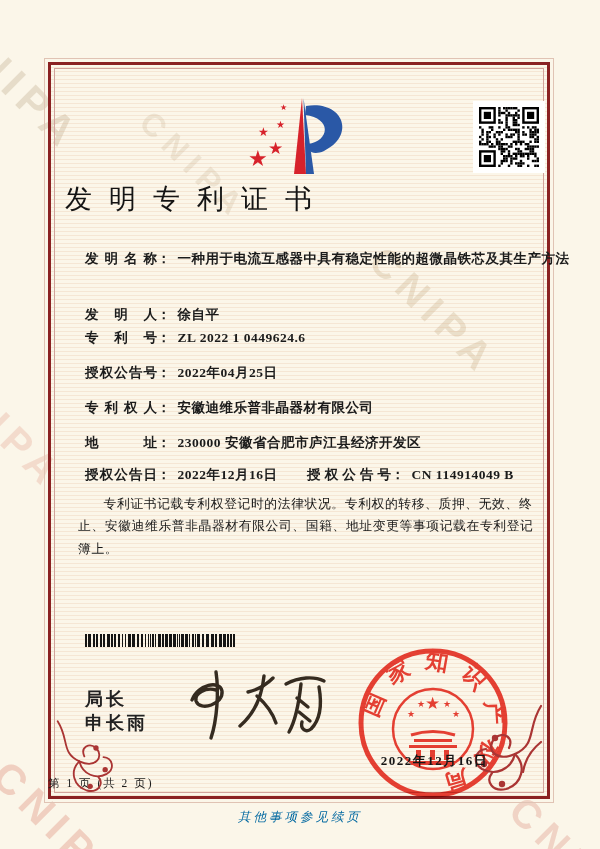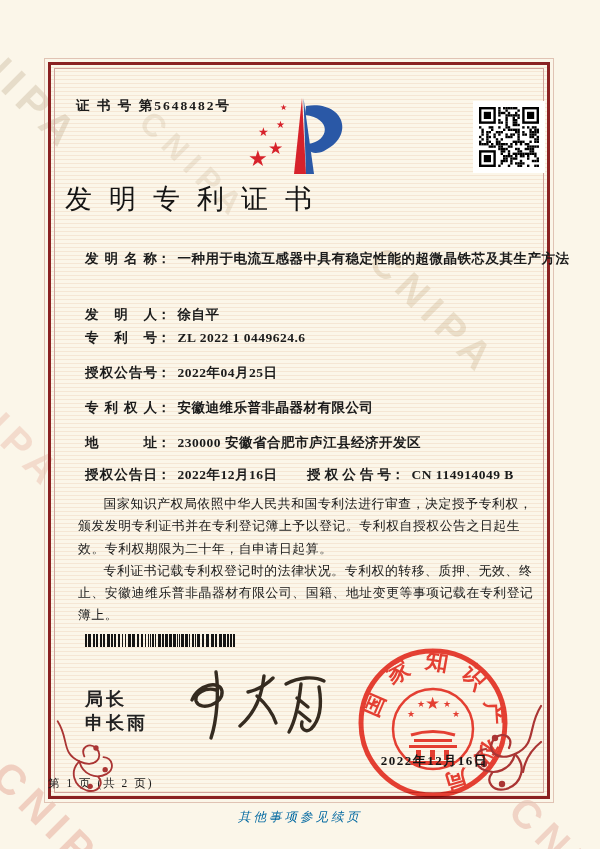--- a/index.html
+++ b/index.html
@@ -82,21 +82,20 @@
 
   <div class="wm wm1">CNIPA</div>
   <div class="wm wm2">CNIPA</div>
   <div class="wm wm3">CNIPA</div>
   <div class="wm wm4">CNIPA</div>
   <div class="wm wm5">CNIPA</div>
   <div class="wm wm6">CNIPA</div>
 
   <div class="frame"></div>
 
-  <div class="cert-no">证 书 号 第5648482号</div>
 
   <div class="logo">
     <svg width="126" height="84" viewBox="0 0 126 84">
 
       <path d="M66,10 C104,4 116,40 84,55 C74,59.5 66,56 68,48 C90,45 92,22 65,19 Z" fill="#2a58a6"></path>
 
       <polygon points="62,2 66,78 54,78" fill="#d7222b"></polygon>
       <polygon points="63.5,2 74,78 66,78" fill="#2a58a6"></polygon>
     </svg>
     <span class="star" style="left:8px;  top:52px; font-size:22px;">★</span>
@@ -352,21 +351,20 @@
     </div>
     <div class="frow r7">
       <span class="flabel">授权公告日</span><span class="fcolon">：</span><span class="fvalue">2022年12月16日</span>
       <span class="frow-right">
         <span class="flabel" style="width:84px">授权公告号</span><span class="fcolon">：</span><span class="fvalue">CN 114914049 B</span>
       </span>
     </div>
   </div>
 
   <div class="paras">
-    <p>国家知识产权局依照中华人民共和国专利法进行审查，决定授予专利权，颁发发明专利证书并在专利登记簿上予以登记。专利权自授权公告之日起生效。专利权期限为二十年，自申请日起算。</p>
     <p>专利证书记载专利权登记时的法律状况。专利权的转移、质押、无效、终止、安徽迪维乐普非晶器材有限公司、国籍、地址变更等事项记载在专利登记簿上。</p>
   </div>
 
   <div class="barcode">
     <svg width="152" height="13" viewBox="0 0 152 13">
         <rect x="0" y="0" width="2" height="13" fill="#151515"></rect>
         <rect x="3" y="0" width="3" height="13" fill="#151515"></rect>
         <rect x="8" y="0" width="2" height="13" fill="#151515"></rect>
         <rect x="11" y="0" width="2" height="13" fill="#151515"></rect>
         <rect x="15" y="0" width="2" height="13" fill="#151515"></rect>

